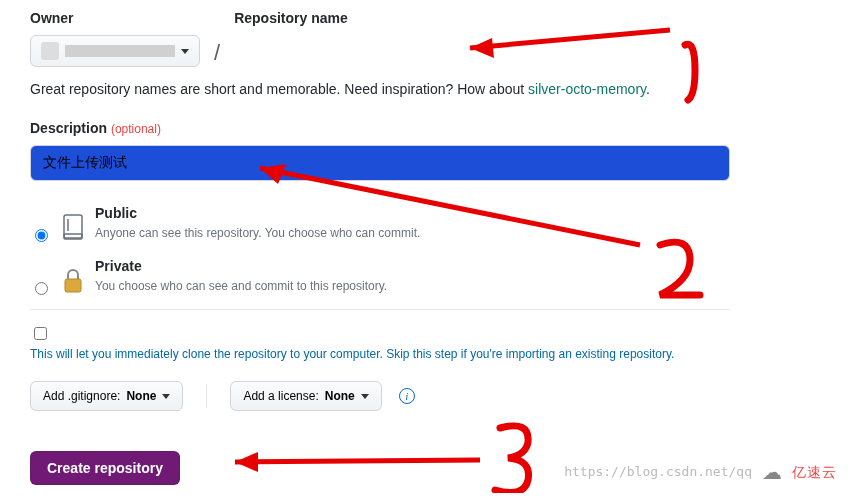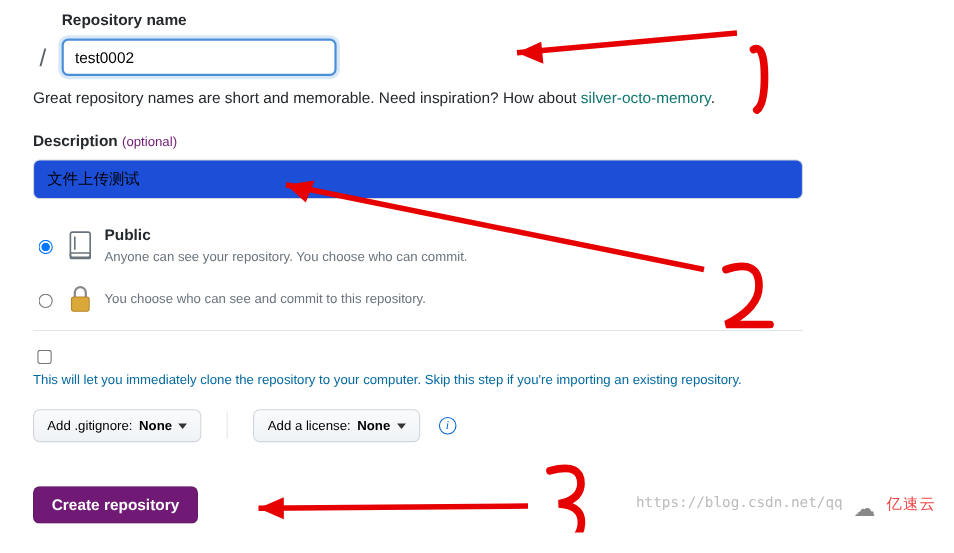--- a/index.html
+++ b/index.html
@@ -7,54 +7,61 @@
   .row { display: flex; align-items: flex-start; gap: 8px; }
   .label { font-weight: 600; margin-bottom: 6px; display: block; }
   .owner-col { width: 170px; }
   .slash { font-size: 22px; color: #586069; margin: 28px 6px 0 6px; }
   .owner-dd { width: 170px; height: 32px; border: 1px solid #d1d5da; border-radius: 6px; background: linear-gradient(#fafbfc,#eff3f6); display:flex; align-items:center; padding:0 10px; justify-content:space-between; }
   .owner-name { width: 110px; height: 12px; background: #d0d0d0; }
   .caret { width: 0; height: 0; border-left: 4px solid transparent; border-right: 4px solid transparent; border-top: 5px solid #333; }
   .repo-input { width: 250px; height: 34px; border: 2px solid #4a90d9; border-radius: 6px; padding: 0 10px; font-size: 14px; outline: none; box-shadow: 0 0 0 3px rgba(3,102,214,.15); }
   .hint { margin: 10px 0 18px 0; color: #24292e; }
   .link { color: #0f766e; text-decoration: none; }
-  .opt { color: #701a75; font-weight: 400; font-size: 12px; }
+  .opt { color: #ef4444; font-weight: 400; font-size: 12px; }
   .desc-input { width: 700px; height: 36px; border: 1px solid #d1d5da; border-radius: 6px; padding: 0 12px; font-size: 14px; background: #1d4ed8; }
   .vis-group { margin-top: 22px; }
-  .vis-row { display: flex; align-items: center; gap: 10px; margin-bottom: 14px; }
+  .vis-row { display: flex; align-items: flex-end; gap: 10px; margin-bottom: 14px; }
   .vis-icon { width: 24px; height: 28px; margin-top: 2px; }
   .vis-title { font-weight: 600; }
   .vis-desc { color: #6a737d; font-size: 12px; }
   input[type=radio] { margin-top: 4px; }
   hr { border: none; border-top: 1px solid #e1e4e8; margin: 14px 0; width: 700px; }
   .readme-row { display: flex; align-items: center; gap: 8px; }
   .readme-desc { color: #0369a1; font-size: 12px; margin-top: 2px; }
   .dd-row { display: flex; align-items: center; gap: 17px; margin-top: 18px; }
   .dd-btn { height: 30px; border: 1px solid #d1d5da; border-radius: 6px; background: linear-gradient(#fafbfc,#eff3f6); padding: 0 12px; display:flex; align-items:center; gap:6px; font-size: 12px; cursor:pointer; }
   .vbar { width:1px; height:24px; background:#e1e4e8; margin: 0 6px; }
   .info { color:#0366d6; border:1px solid #0366d6; border-radius:50%; width:16px; height:16px; display:inline-flex; align-items:center; justify-content:center; font-size:11px; font-style: italic; font-family: serif; }
   .create-btn { margin-top: 40px; background: #701a75; color: #fff; border: 1px solid rgba(27,31,35,.15); border-radius: 6px; padding: 8px 16px; font-weight: 600; font-size: 14px; cursor: pointer; }
-  .watermark { position:absolute; bottom:6px; right:16px; color:#bbb; font-size:13px; display:flex; gap:10px; font-family: monospace; }
+  .watermark { position:absolute; bottom:6px; right:30px; color:#bbb; font-size:13px; display:flex; align-items:center; gap:10px; font-family: monospace; }
   .cloud { font-size: 20px; color:#888; font-family: sans-serif; }
   .wbrand { font-size: 14px; color:#ef4444; letter-spacing:1px; font-family: sans-serif; }
   .avatar-dot { width:18px; height:18px; border-radius:3px; background:#ddd; }
   
   .anno { position:absolute; pointer-events:none; }
 </style>
 </head>
 <body>
 
 
 
 
 <div class="row">
+  <div class="owner-col">
+    <label class="label">Owner</label>
+    <div class="owner-dd">
+      <span class="avatar-dot"></span>
+      <span class="owner-name"></span>
+      <span class="caret"></span>
+    </div>
+  </div>
   <div class="slash">/</div>
   <div>
     <label class="label">Repository name</label>
-    <input class="repo-input" value="test0002" style="">
   </div>
 </div>
 
 
 <div class="hint">
   <span>Great repository names are short and memorable. Need inspiration? How about </span><a href="#" class="link">silver-octo-memory</a><span>.</span>
 </div>
 
 
 <div>
@@ -68,30 +75,31 @@
 <div class="vis-group">
   <div class="vis-row">
     <input type="radio" name="vis" checked="" style="">
     <svg class="vis-icon" viewBox="0 0 24 28">
         <rect x="3" y="1" width="18" height="23" rx="2" fill="none" stroke="#6a737d" stroke-width="1.5"></rect>
         <rect x="3" y="20" width="18" height="5" rx="1" fill="none" stroke="#6a737d" stroke-width="1.5"></rect>
         <line x1="7" y1="5" x2="7" y2="17" stroke="#6a737d" stroke-width="1.5"></line>
       </svg>
     <div>
       <div class="vis-title">Public</div>
-      <div class="vis-desc">Anyone can see your repository. You choose who can commit.</div>
+      <div class="vis-desc">Anyone can see this repository. You choose who can commit.</div>
     </div>
   </div>
   <div class="vis-row">
     <input type="radio" name="vis" style="">
     <svg class="vis-icon" viewBox="0 0 24 28">
         <rect x="4" y="12" width="16" height="13" rx="2" fill="#dba83a" stroke="#b8862b"></rect>
         <path d="M7 12 V8 a5 5 0 0 1 10 0 V12" fill="none" stroke="#888" stroke-width="2"></path>
       </svg>
     <div>
+      <div class="vis-title">Private</div>
       <div class="vis-desc">You choose who can see and commit to this repository.</div>
     </div>
   </div>
 </div>
 
 <hr>
 
 
 <div class="readme-row">
   <input type="checkbox" style="">

